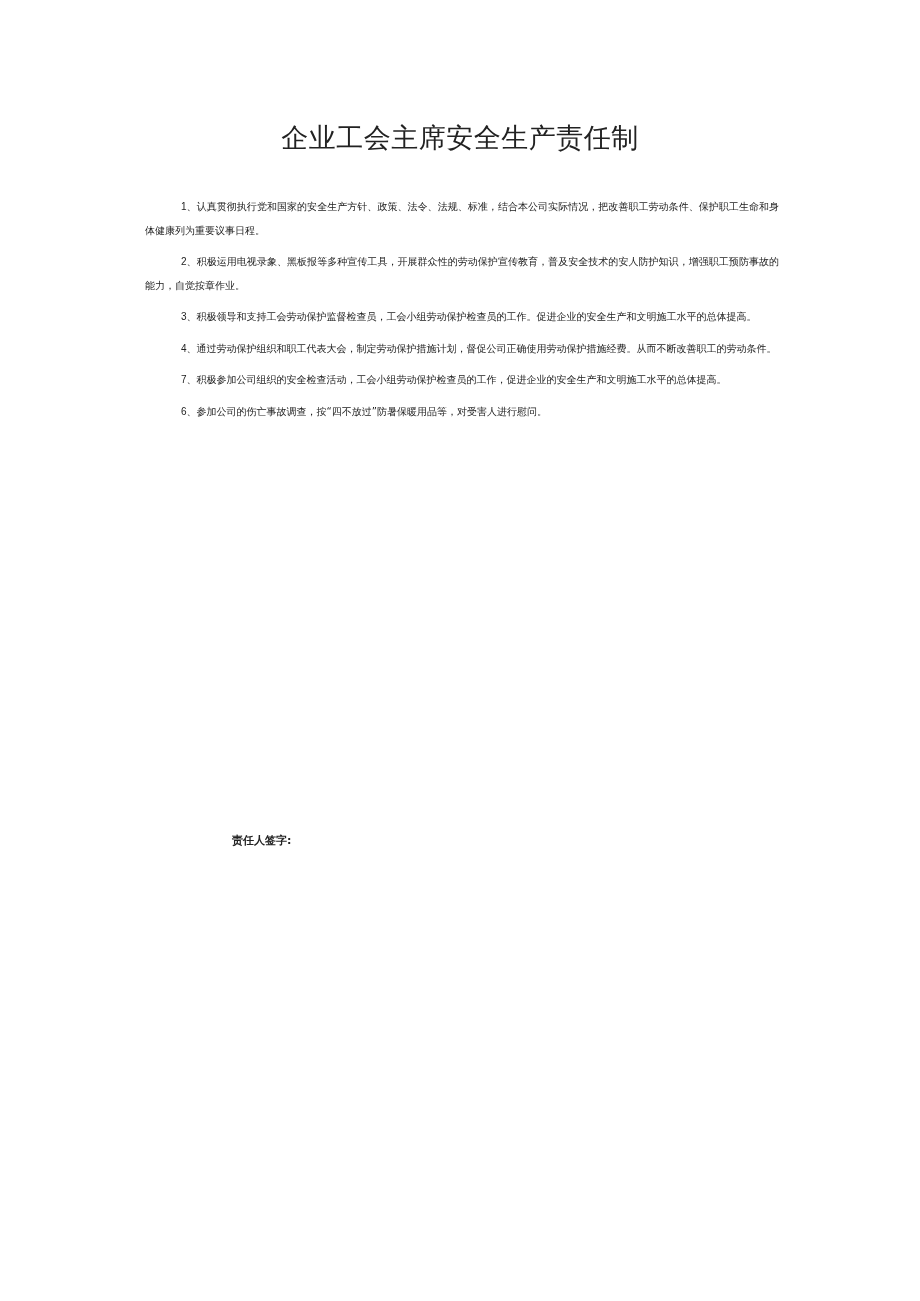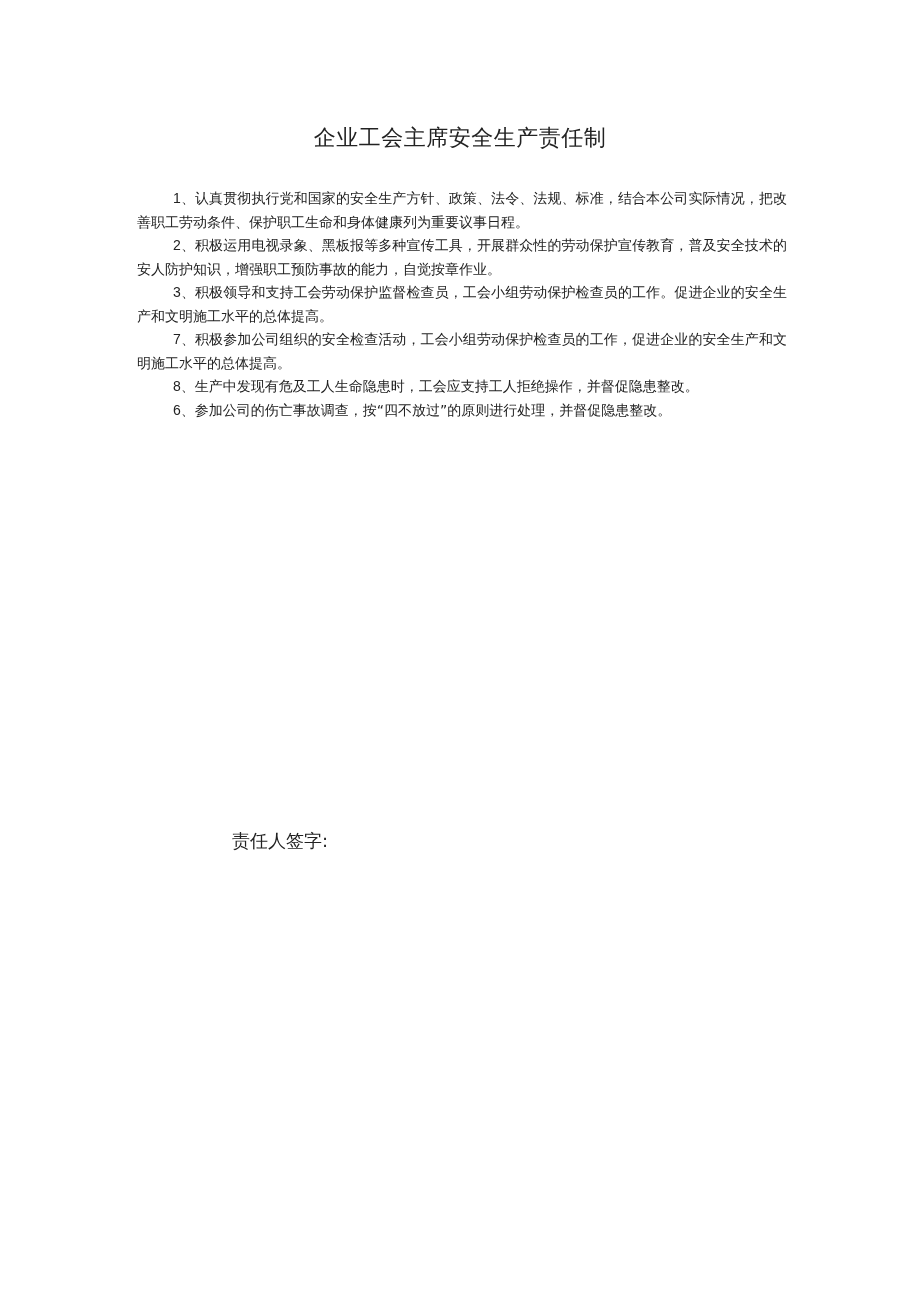--- a/index.html
+++ b/index.html
@@ -21,63 +21,64 @@
       width: 920px;
       height: 1301px;
       background: #ffffff;
     }
     .title {
       position: absolute;
       left: 0;
       top: 118px;
       width: 920px;
       text-align: center;
-      font-size: 22px;
+      font-size: 27px;
       line-height: 40px;
       letter-spacing: 0.5px;
       font-family: "DejaVu Serif", "Liberation Serif", serif;
       color: #222;
     }
     .body {
       position: absolute;
       left: 137px;
       top: 187px;
       width: 650px;
     }
     .para {
-      margin: 0;
-      font-size: 14px;
+      margin: 8px;
+      font-size: 10px;
       line-height: 23.5px;
       text-indent: 36px;
       text-align: justify;
       font-family: "DejaVu Sans", "Liberation Sans", sans-serif;
       color: #222;
     }
     .para .num {
       font-family: "Liberation Sans", "DejaVu Sans", sans-serif;
     }
     .signature {
       position: absolute;
       left: 232px;
       top: 830px;
-      font-size: 18px;
+      font-size: 11px;
       line-height: 22px;
       font-family: "DejaVu Sans", "Liberation Sans", sans-serif;
       color: #222;
+      font-weight: bold;
     }
   </style>
 </head>
 <body>
 
 <div class="page">
   <div class="title">企业工会主席安全生产责任制</div>
 
   <div class="body">
     <p class="para"><span class="num">1、</span><span>认真贯彻执行党和国家的安全生产方针、政策、法令、法规、标准，结合本公司实际情况，把改善职工劳动条件、保护职工生命和身体健康列为重要议事日程。</span></p>
     <p class="para"><span class="num">2、</span><span>积极运用电视录象、黑板报等多种宣传工具，开展群众性的劳动保护宣传教育，普及安全技术的安人防护知识，增强职工预防事故的能力，自觉按章作业。</span></p>
     <p class="para"><span class="num">3、</span><span>积极领导和支持工会劳动保护监督检查员，工会小组劳动保护检查员的工作。促进企业的安全生产和文明施工水平的总体提高。</span></p>
+    <p class="para"><span class="num">4、</span><span>通过劳动保护组织和职工代表大会，制定劳动保护措施计划，督促公司正确使用劳动保护措施经费。从而不断改善职工的劳动条件。</span></p>
     <p class="para"><span class="num">7、</span><span>积极参加公司组织的安全检查活动，工会小组劳动保护检查员的工作，促进企业的安全生产和文明施工水平的总体提高。</span></p>
-    <p class="para"><span class="num">8、</span><span>生产中发现有危及工人生命隐患时，工会应支持工人拒绝操作，并督促隐患整改。</span></p>
-    <p class="para"><span class="num">6、</span><span>参加公司的伤亡事故调查，按“四不放过”的原则进行处理，并督促隐患整改。</span></p>
+    <p class="para"><span class="num">6、</span><span>参加公司的伤亡事故调查，按“四不放过”防暑保暖用品等，对受害人进行慰问。</span></p>
   </div>
 
   <div class="signature">责任人签字:</div>
 </div>
 
 </body></html>

